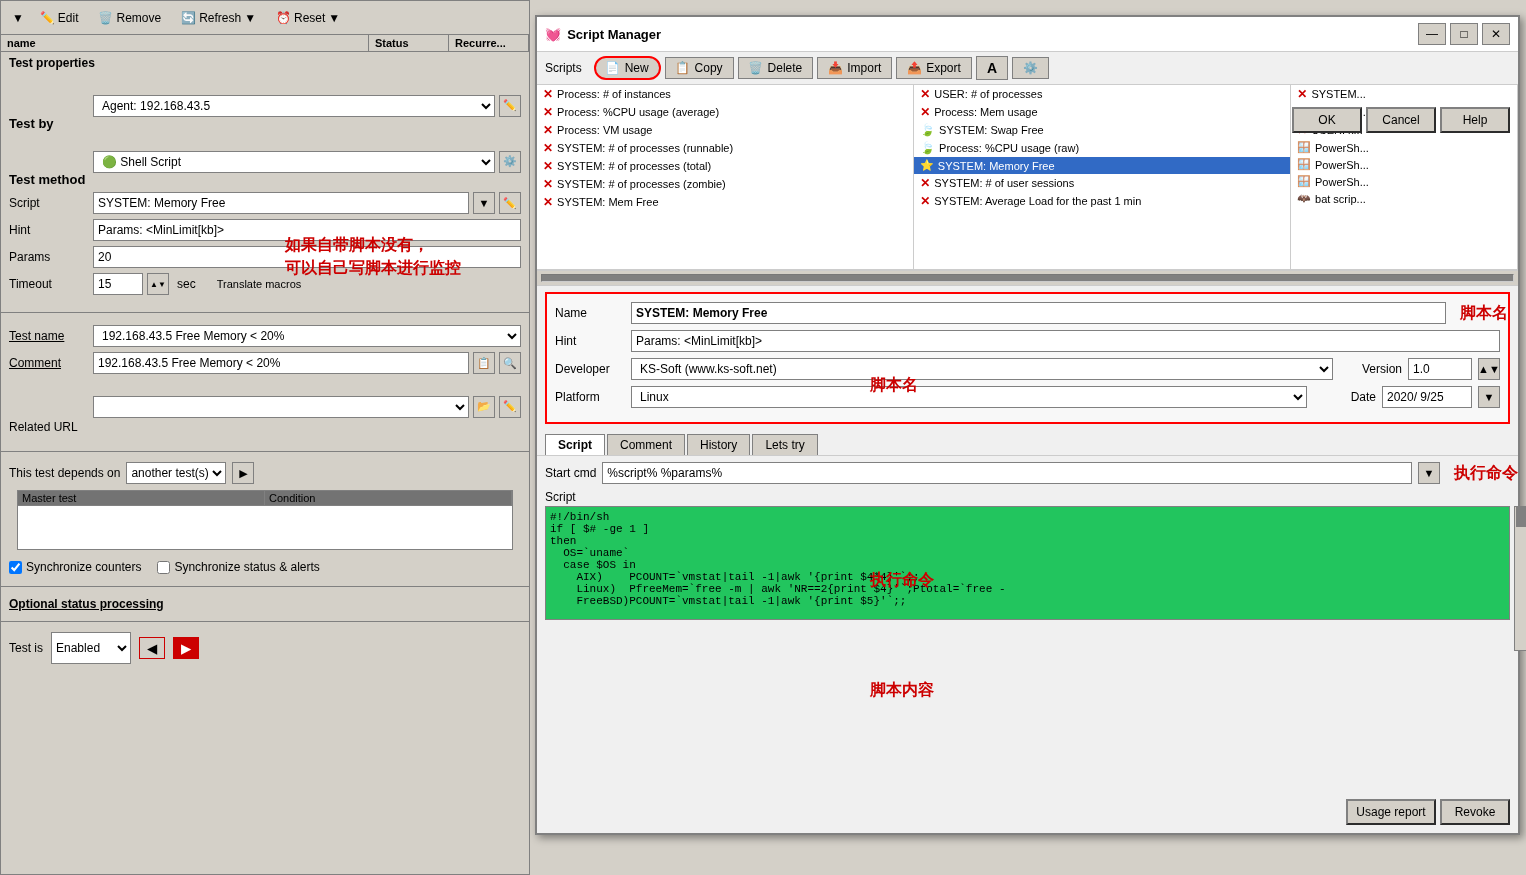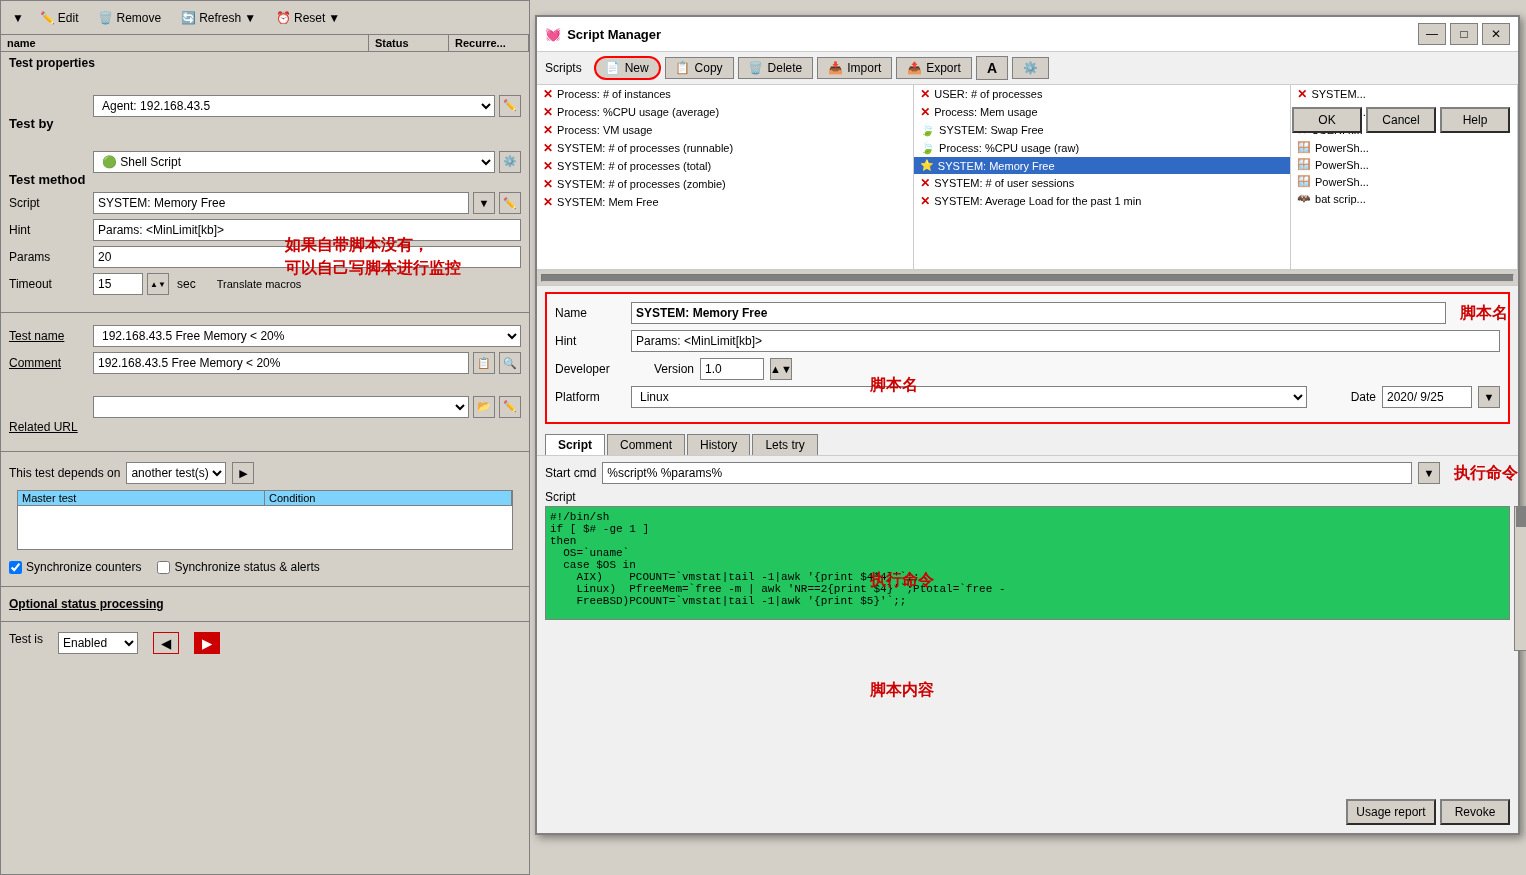--- a/index.html
+++ b/index.html
@@ -138,21 +138,21 @@
     .depends-table {
       border: 1px solid #808080;
       background: white;
       height: 60px;
       margin: 0 8px;
     }
 
     .depends-table-header {
       display: grid;
       grid-template-columns: 1fr 1fr;
-      background: #7dd3fc;
+      background: #737373;
       border-bottom: 1px solid #808080;
     }
 
     .depends-table-header div {
       padding: 1px 4px;
       border-right: 1px solid #808080;
       font-size: 11px;
     }
 
     .checkbox-row {
@@ -171,21 +171,22 @@
 
     .optional-section {
       padding: 4px 8px;
       font-weight: bold;
       text-decoration: underline;
       font-size: 12px;
     }
 
     .test-is-row {
       display: flex;
-      gap: 15px;
+      align-items: center;
+      gap: 8px;
       padding: 4px 8px;
     }
 
     
     .script-manager {
       position: absolute;
       left: 535px; top: 15px;
       width: 985px;
       height: 820px;
       background: #f0f0f0;
@@ -525,21 +526,21 @@
         <option>192.168.43.5 Free Memory &lt; 20%</option>
       </select>
     </div>
     <div class="form-row">
       <span class="form-label-normal" style="text-decoration:underline;">Comment</span>
       <input class="form-input" type="text" value="192.168.43.5 Free Memory &lt; 20%" style="">
       <button class="icon-btn">📋</button>
       <button class="icon-btn">🔍</button>
     </div>
     <div class="form-row">
-      <span class="form-label-normal" style="text-decoration:underline;margin-top:41px;">Related URL</span>
+      <span class="form-label-normal" style="margin-top:41px;">Related URL</span>
       <select class="form-select"></select>
       <button class="icon-btn">📂</button>
       <button class="icon-btn">✏️</button>
     </div>
   </div>
 
   <hr class="divider">
 
   <div style="padding: 4px 8px;">
     <div class="depends-row">
@@ -571,21 +572,21 @@
   <hr class="divider">
 
   <div class="optional-section">
     <span>Optional status processing</span>
   </div>
 
   <hr class="divider">
 
   <div class="test-is-row">
     <span>Test is</span>
-    <select style="height:22px;border:1px solid #808080;background:white;font-size:12px;width:80px;">
+    <select style="height:32px;border:1px solid #808080;background:white;font-size:12px;width:80px;">
       <option>Enabled</option>
     </select>
     <button style="width:26px;height:22px;border:1px solid #cc0000;background:#d4d0c8;cursor:pointer;">◀</button>
     <button style="width:26px;height:22px;border:1px solid #cc0000;background:#cc0000;cursor:pointer;color:white;">▶</button>
   </div>
 </div>
 
 <div class="script-manager">
 
   <div class="dialog-titlebar">
@@ -732,20 +733,23 @@
       <span class="detail-label">Name</span>
       <input class="detail-input-bold" type="text" value="SYSTEM: Memory Free" style="">
       <span class="annotation-red" style="position:relative;left:8px;font-size:16px;">脚本名</span>
     </div>
     <div class="detail-row">
       <span class="detail-label">Hint</span>
       <input class="detail-input" type="text" value="Params: &lt;MinLimit[kb]&gt;" style="">
     </div>
     <div class="detail-row">
       <span class="detail-label">Developer</span>
+      <select class="detail-select">
+        <option>KS-Soft (www.ks-soft.net)</option>
+      </select>
       <span class="detail-label" style="min-width:55px;text-align:right;margin-left:8px;">Version</span>
       <input class="detail-input" type="text" style="width: 64px; flex: 0 0 auto;" value="1.0">
       <button class="icon-btn">▲▼</button>
     </div>
     <div class="detail-row">
       <span class="detail-label">Platform</span>
       <select class="detail-select">
         <option>Linux</option>
       </select>
       <span class="detail-label" style="min-width:55px;text-align:right;margin-left:8px;">Date</span>

